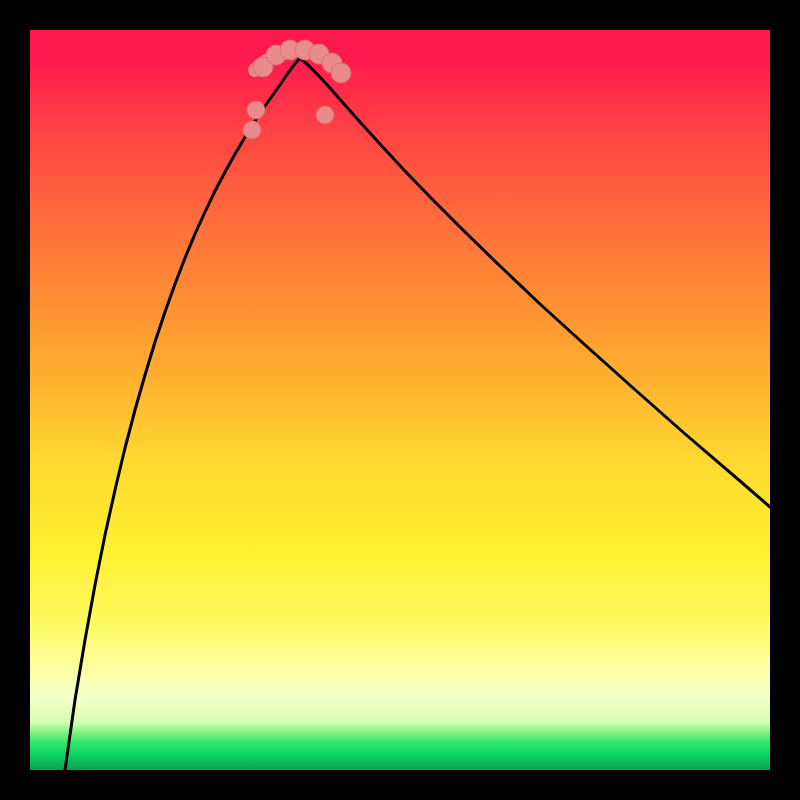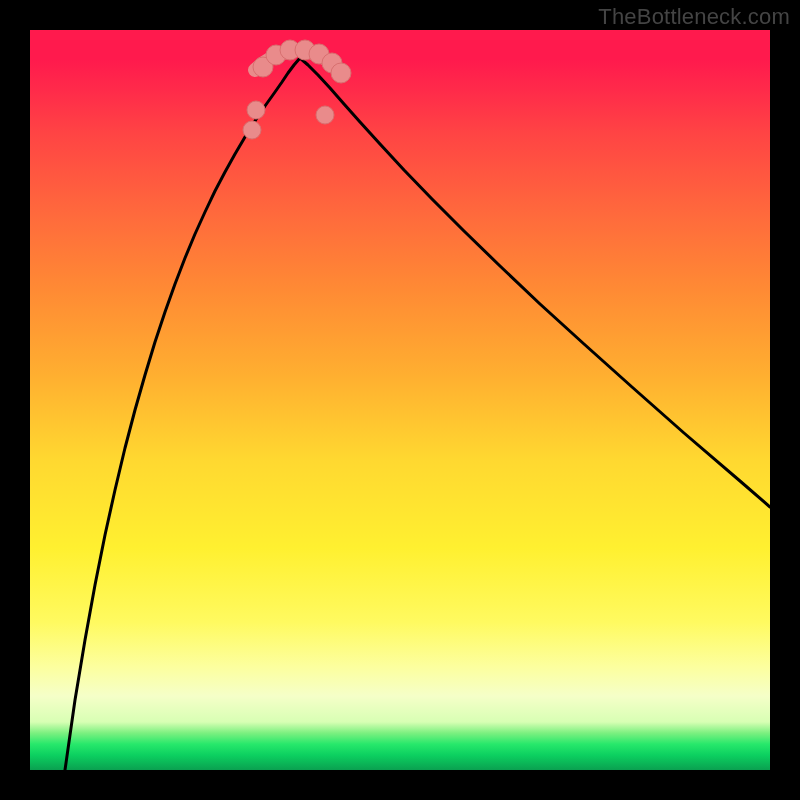--- a/index.html
+++ b/index.html
@@ -69,21 +69,20 @@
     font-size: 22px;
     letter-spacing: 0.2px;
     font-weight: 500;
     user-select: none;
   }
 </style>
 </head>
 <body>
 
 <div class="frame">
-  <div class="watermark">TheBottleneck.com</div>
   <div class="plot">
     <div class="gradient"></div>
     <svg id="svg-layer" class="svg-layer" viewBox="0 0 740 740" preserveAspectRatio="none">
       <path id="left-curve-path" fill="none" stroke-width="3" stroke-linecap="round" stroke-linejoin="round" d="M35 740 L45 670 L55 610 L65 555 L75 505 L85 460 L95 418 L105 380 L115 345 L125 312 L135 282 L145 254 L155 228 L165 204 L175 182 L185 161 L195 142 L205 124 L215 107 L225 91 L235 76 L245 62 L252 52 L258 43 L264 35 L270 28" stroke="#000000"></path>
       <path id="right-curve-path" fill="none" stroke-width="3" stroke-linecap="round" stroke-linejoin="round" d="M270 28 L278 35 L288 45 L300 58 L314 74 L330 92 L350 114 L374 140 L402 169 L434 201 L470 236 L510 274 L554 314 L602 357 L654 403 L710 451 L740 477" stroke="#000000"></path>
       <path id="bottom-arc-path" fill="none" stroke-width="14" stroke-linecap="round" stroke-linejoin="round" d="M225 40 L232 34 L240 29 L248 25 L256 22 L264 20 L272 20 L280 22 L288 25 L296 29 L304 35 L312 43" stroke="#e98b8b"></path>
       <g id="marker-group">
           <circle cx="222" cy="100" r="9" fill="#e98b8b" stroke="#d87070" stroke-width="1"></circle>
           <circle cx="226" cy="80" r="9" fill="#e98b8b" stroke="#d87070" stroke-width="1"></circle>
           <circle cx="233" cy="37" r="10" fill="#e98b8b" stroke="#d87070" stroke-width="1"></circle>

